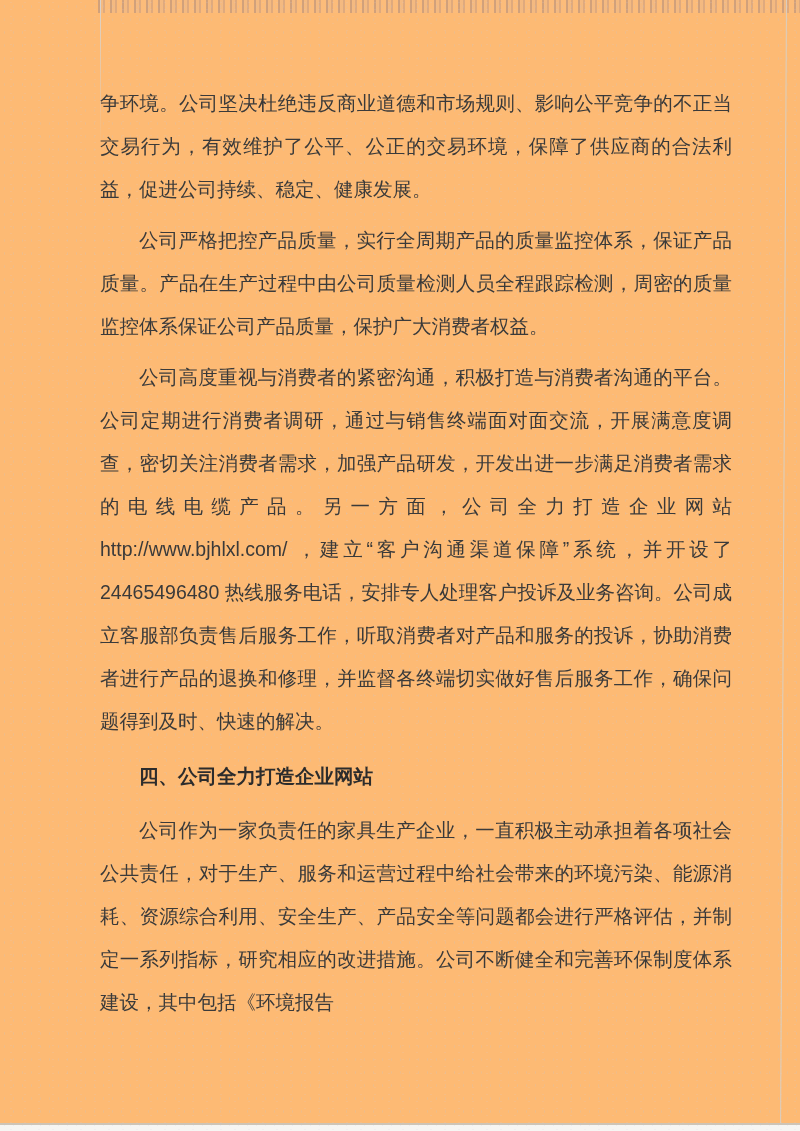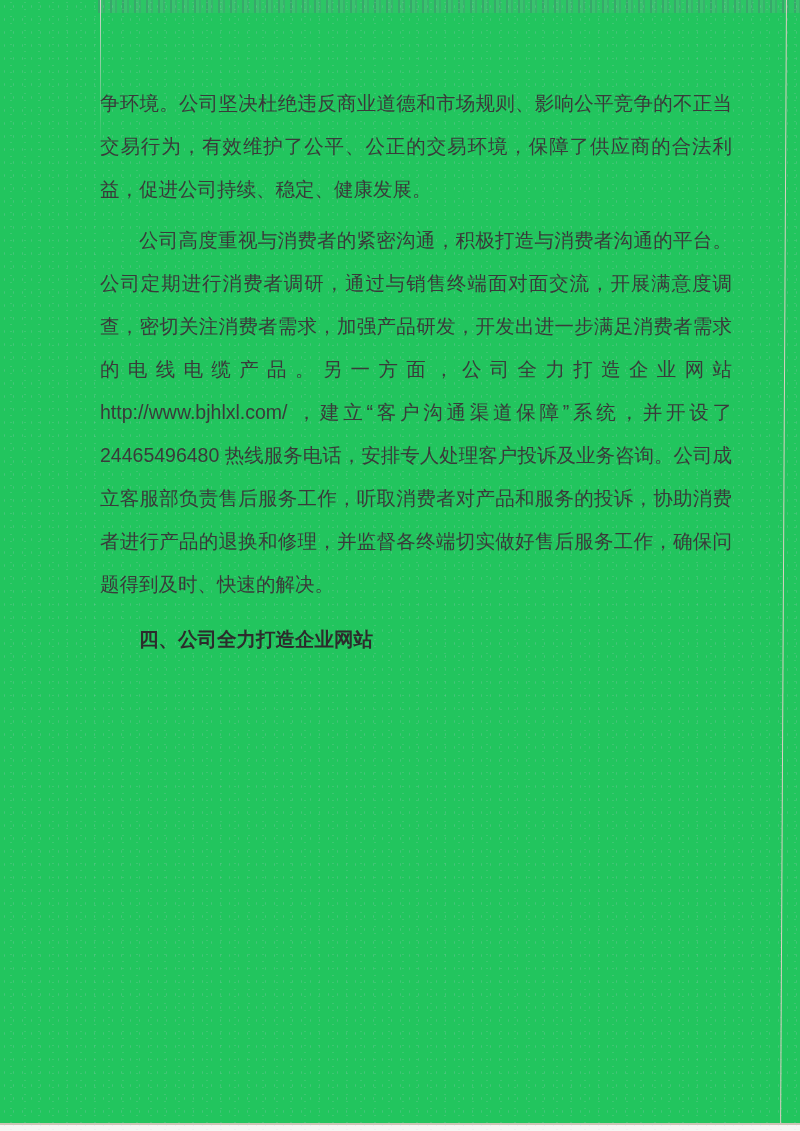--- a/index.html
+++ b/index.html
@@ -5,21 +5,21 @@
   html, body {
     margin: 0;
     padding: 0;
     background: #f6f5f4;
     font-family: "Liberation Sans", "DejaVu Sans", sans-serif;
   }
   .scan-page {
     position: relative;
     width: 800px;
     height: 1131px;
-    background: #22c55e;
+    background: #fdba74;
     overflow: hidden;
   }
   
   .noise-overlay {
     position: absolute;
     inset: 0;
     background-image:
       radial-gradient(rgba(190,198,214,0.45) 0.6px, transparent 0.9px),
       radial-gradient(rgba(210,205,220,0.30) 0.5px, transparent 0.8px);
     background-size: 9px 13px, 14px 7px;
@@ -107,16 +107,18 @@
   <div class="top-scan-band"></div>
   <div class="left-edge-tick"></div>
   <div class="right-edge-line"></div>
   <div class="bottom-edge-line"></div>
   <div class="below-edge-strip"></div>
   <div class="noise-overlay"></div>
 
   <div class="content">
 
   <p class="body">争环境。公司坚决杜绝违反商业道德和市场规则、影响公平竞争的不正当交易行为，有效维护了公平、公正的交易环境，保障了供应商的合法利益，促进公司持续、稳定、健康发展。</p>
+      <p class="body indent">公司严格把控产品质量，实行全周期产品的质量监控体系，保证产品质量。产品在生产过程中由公司质量检测人员全程跟踪检测，周密的质量监控体系保证公司产品质量，保护广大消费者权益。</p>
       <p class="body indent">公司高度重视与消费者的紧密沟通，积极打造与消费者沟通的平台。公司定期进行消费者调研，通过与销售终端面对面交流，开展满意度调查，密切关注消费者需求，加强产品研发，开发出进一步满足消费者需求的电线电缆产品。另一方面，公司全力打造企业网站 http://www.bjhlxl.com/ ，建立“客户沟通渠道保障”系统，并开设了 24465496480 热线服务电话，安排专人处理客户投诉及业务咨询。公司成立客服部负责售后服务工作，听取消费者对产品和服务的投诉，协助消费者进行产品的退换和修理，并监督各终端切实做好售后服务工作，确保问题得到及时、快速的解决。</p>
       <p class="heading indent">四、公司全力打造企业网站</p>
+      <p class="body indent">公司作为一家负责任的家具生产企业，一直积极主动承担着各项社会公共责任，对于生产、服务和运营过程中给社会带来的环境污染、能源消耗、资源综合利用、安全生产、产品安全等问题都会进行严格评估，并制定一系列指标，研究相应的改进措施。公司不断健全和完善环保制度体系建设，其中包括《环境报告</p>
     </div>
 </div>
 
 </body></html>

